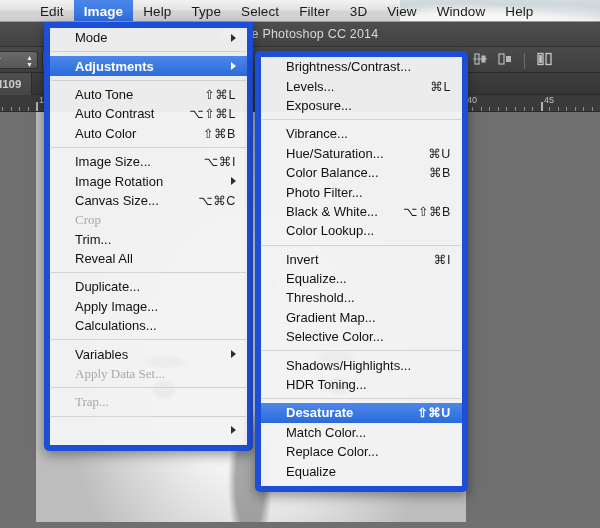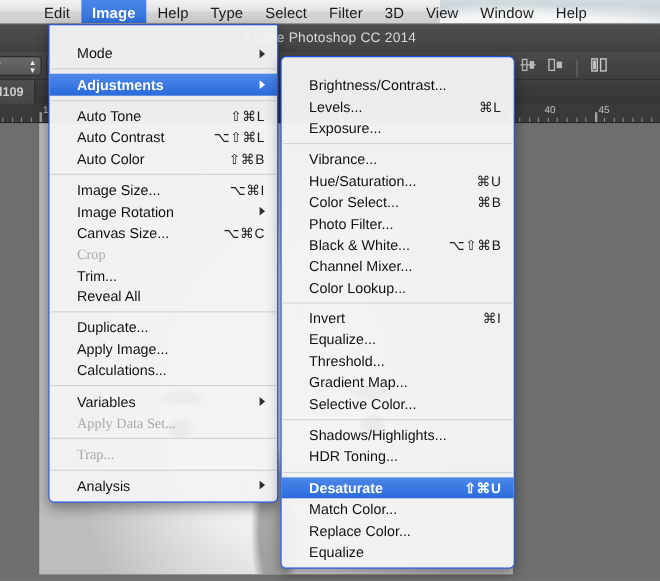--- a/index.html
+++ b/index.html
@@ -235,24 +235,24 @@
     position: absolute;
     width: 3px; height: 3px;
     border-radius: 50%;
     background: rgba(60,60,60,.7);
   }
 
   
   .menu-panel {
     position: absolute;
     background: #f2f2f2;
-    border: 1px solid #1d4ed8;
+    border: 6px solid #1d4ed8;
     border-radius: 0 0 5px 5px;
     box-shadow: 0 4px 12px rgba(0,0,0,.38);
-    padding: 16px 0 5px 0;
+    padding: 0 0 5px 0;
     z-index: 50;
   }
   #image-menu {
     left: 44px; top: 22px;
     width: 209px;
   }
   #adjust-submenu {
     left: 255px; top: 51px;
     width: 213px;
     border-radius: 5px;
@@ -420,21 +420,21 @@
           <div class="tick minor" style="left: 558px;"></div>
           <div class="tick minor" style="left: 566px;"></div>
           <div class="tick minor" style="left: 575px;"></div>
           <div class="tick minor" style="left: 583px;"></div>
           <div class="tick minor" style="left: 592px;"></div>
           <div class="tick major" style="left: 37px;"></div>
           <div class="tick major" style="left: 465px;"></div>
           <div class="tick major" style="left: 542px;"></div>
         </div>
       <div class="ruler-num" style="left:37px;">10</div>
-      <div class="ruler-num" style="left:465px;margin-left:28px;">40</div>
+      <div class="ruler-num" style="left:465px;">40</div>
       <div class="ruler-num" style="left:542px;">45</div>
     </div>
 
     <div class="ps-canvas">
       <div class="photo">
         <div class="photo-eye-hi1"></div>
         <div class="photo-eye-hi2"></div>
         <div class="photo-mole" style="left:236px; top:320px;"></div>
         <div class="photo-mole" style="left:214px; top:412px;"></div>
         <div class="photo-mole" style="left:187px; top:480px;"></div>
@@ -540,21 +540,20 @@
       </div>
       <div class="row disabled">
         <span class="label">Apply Data Set...</span>
       </div>
       <div class="separator"></div>
       <div class="row disabled">
         <span class="label">Trap...</span>
       </div>
       <div class="separator"></div>
       <div class="row">
-        <span class="label">Analysis</span>
         <span class="arrow"></span>
       </div>
     </div>
 
   <div class="menu-panel" id="adjust-submenu">
       <div class="row">
         <span class="label">Brightness/Contrast...</span>
       </div>
       <div class="row">
         <span class="label">Levels...</span>
@@ -565,32 +564,29 @@
       </div>
       <div class="separator"></div>
       <div class="row">
         <span class="label">Vibrance...</span>
       </div>
       <div class="row">
         <span class="label">Hue/Saturation...</span>
         <span class="shortcut">⌘U</span>
       </div>
       <div class="row">
-        <span class="label">Color Select...</span>
+        <span class="label">Color Balance...</span>
         <span class="shortcut">⌘B</span>
       </div>
       <div class="row">
         <span class="label">Photo Filter...</span>
       </div>
       <div class="row">
         <span class="label">Black &amp; White...</span>
         <span class="shortcut">⌥⇧⌘B</span>
-      </div>
-      <div class="row">
-        <span class="label">Channel Mixer...</span>
       </div>
       <div class="row">
         <span class="label">Color Lookup...</span>
       </div>
       <div class="separator"></div>
       <div class="row">
         <span class="label">Invert</span>
         <span class="shortcut">⌘I</span>
       </div>
       <div class="row">

